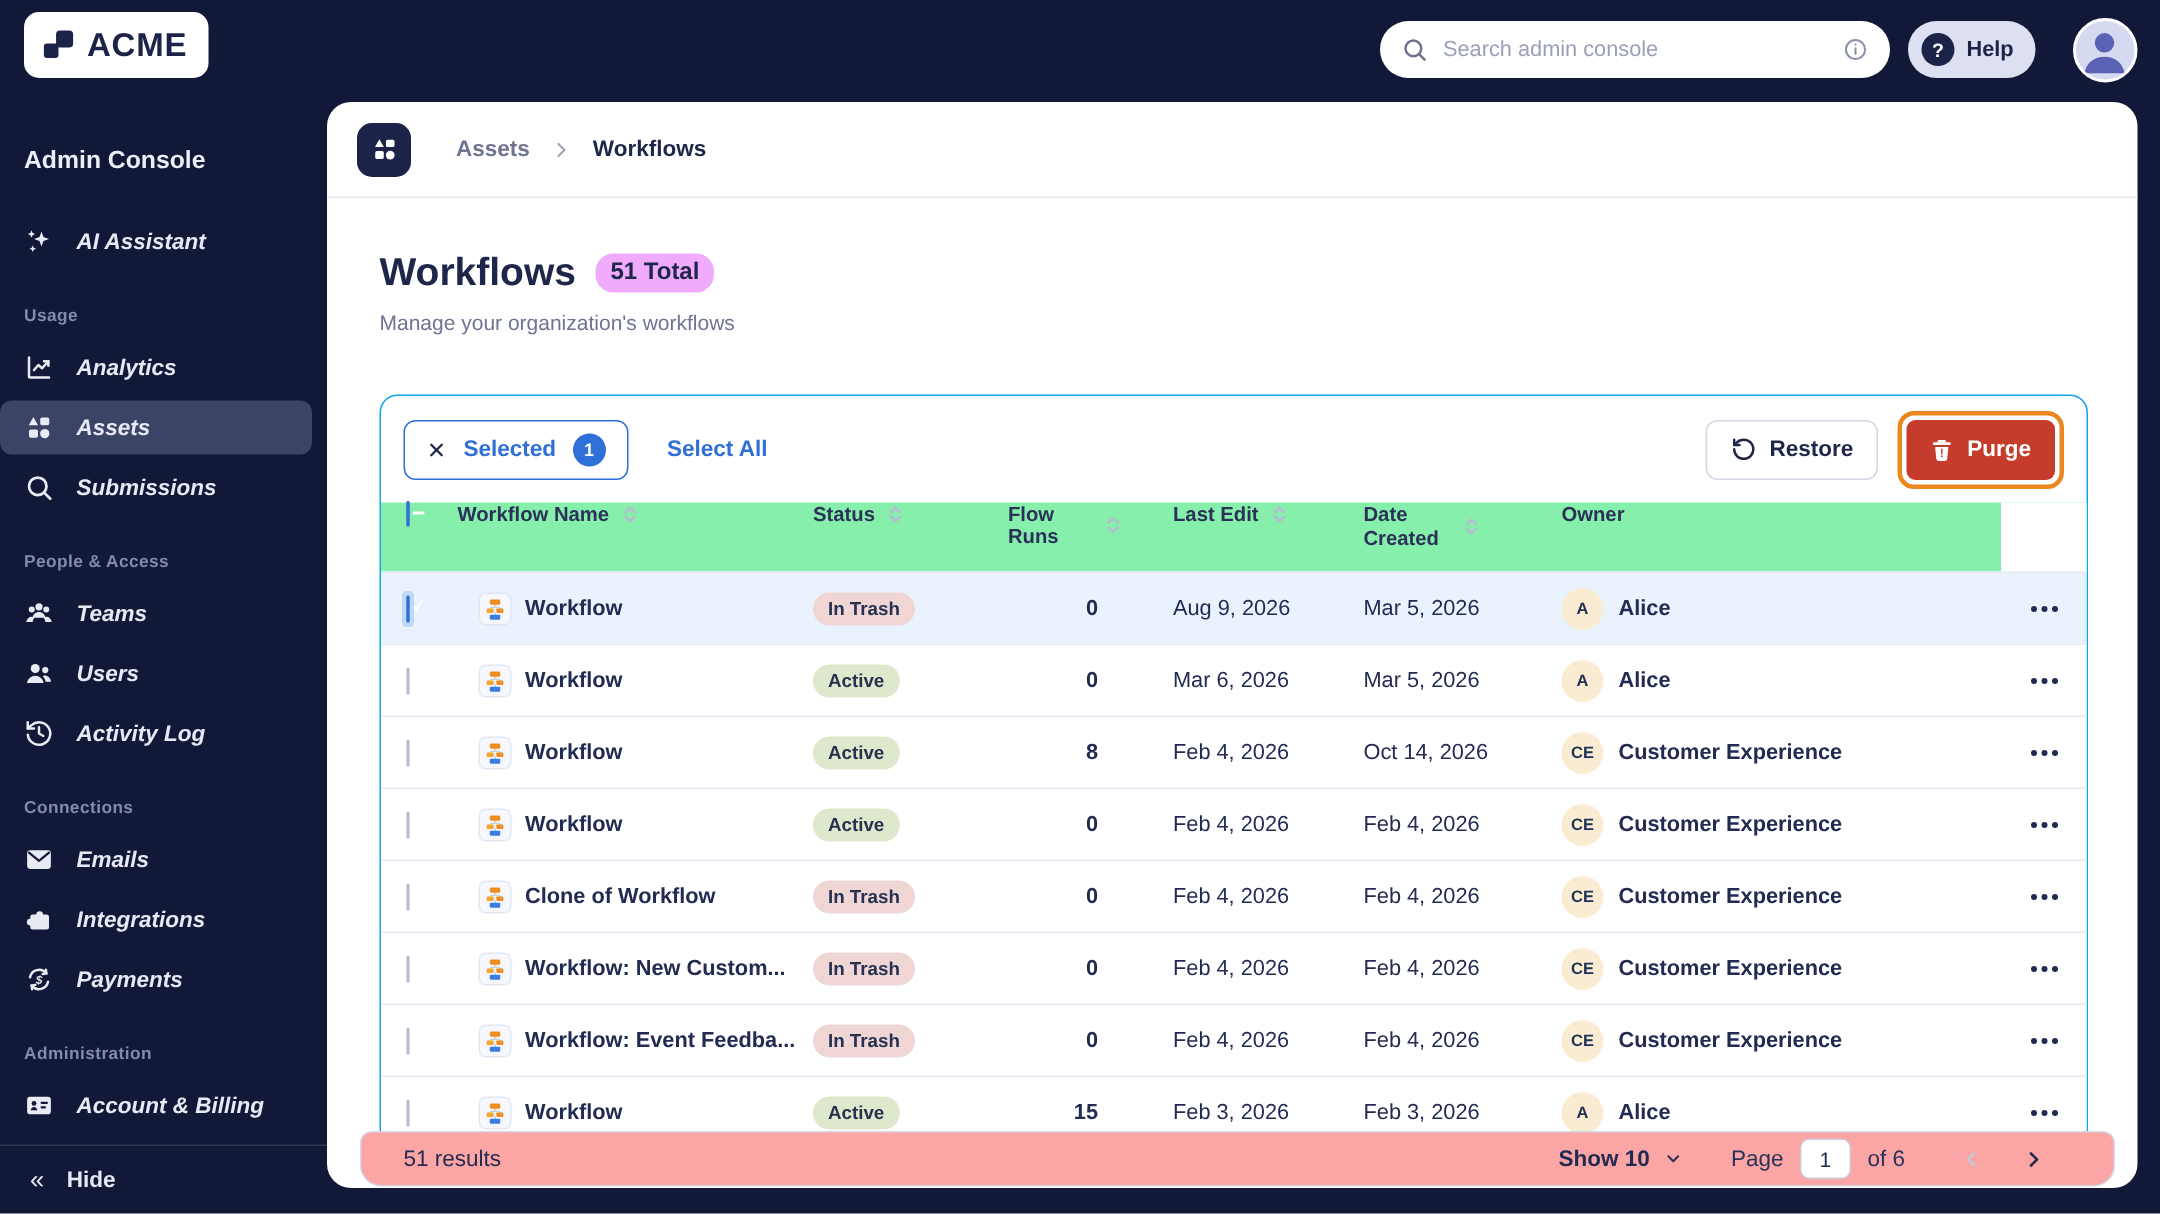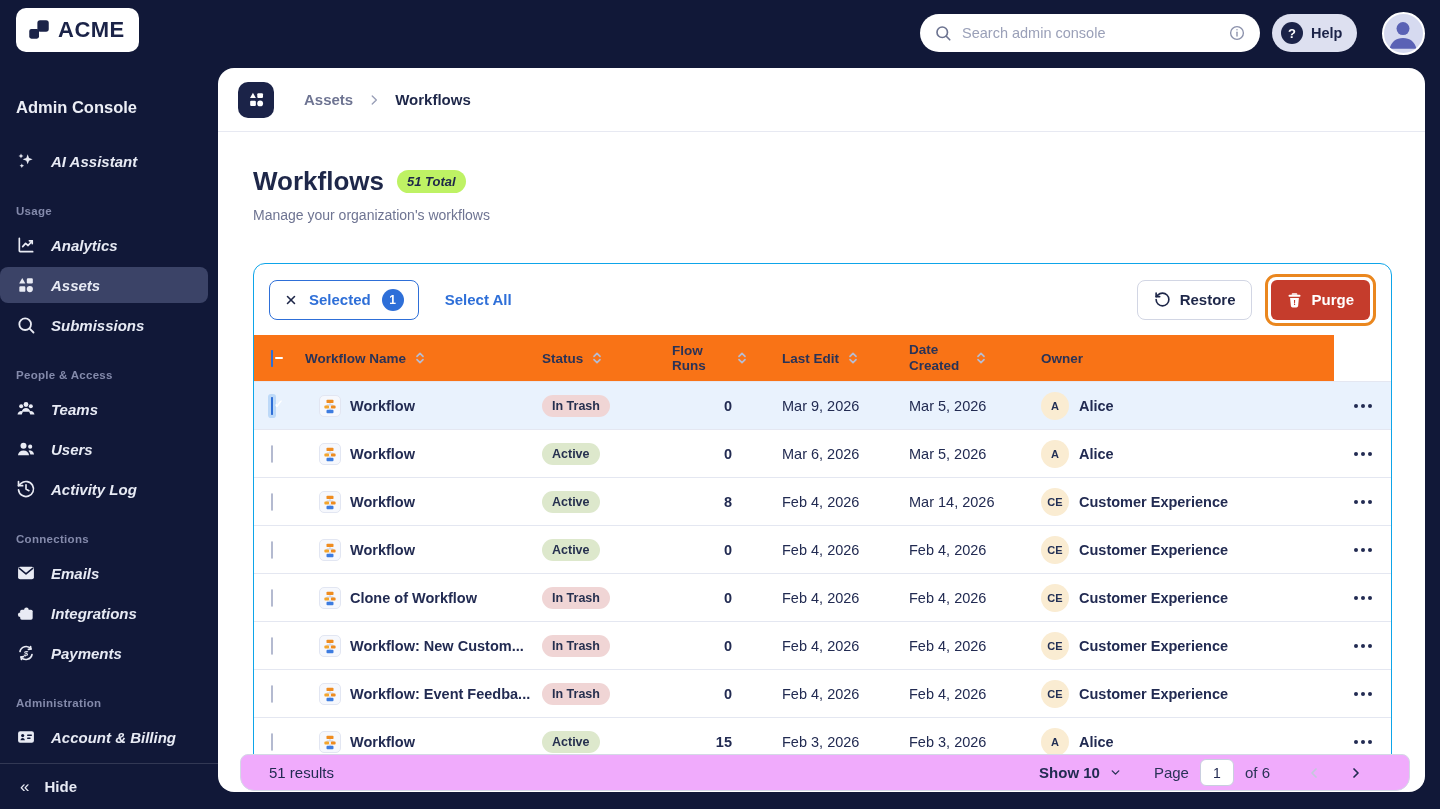--- a/index.html
+++ b/index.html
@@ -35,38 +35,38 @@
   .panel { position:absolute; left:218px; top:68px; width:1207px; height:724px; background:#fff; border-radius:16px; overflow:hidden; }
   .crumb-bar { height:64px; border-bottom:1px solid #e7e9f2; display:flex; align-items:center; padding:0 20px; }
   .crumb-icon { width:36px; height:36px; border-radius:10px; background:#1b2348; display:flex; align-items:center; justify-content:center; }
   .crumb-parent { font-size:15px; font-weight:600; color:#6e7492; margin-left:30px; cursor:pointer; }
   .crumb-sep { margin:0 14px; color:#9aa0b8; display:flex; }
   .crumb-current { font-size:15px; font-weight:800; color:#1e2749; }
 
   .content { padding:0 33px 0 35px; }
   .title-row { margin-top:34px; display:flex; align-items:center; gap:13px; }
   .page-title { font-size:26px; font-weight:800; color:#1e2749; }
-  .total-badge { background:#bef264; border-radius:12px; padding:4px 10px; font-size:13px; font-weight:800; color:#1e2749;font-style:italic; }
+  .total-badge { background:#f0abfc; border-radius:12px; padding:4px 10px; font-size:16px; font-weight:800; color:#1e2749; }
   .subtitle { margin-top:10px; font-size:14px; color:#6e7492; }
 
   
   .card { margin-top:40px; width:1139px; border:1px solid #0ea5e9; border-radius:12px; background:#fff; }
   .toolbar { height:71px; display:flex; align-items:center; padding:0 15px; }
   .sel-btn { height:40px; border:1.5px solid #2e6fd8; border-radius:8px; background:#fff; display:flex; align-items:center; gap:11px; padding:0 14px; cursor:pointer; }
   .sel-btn .x-icon { display:flex; color:#1e2749; }
   .sel-label { font-size:15px; font-weight:700; color:#2e6fd8; }
   .sel-count { width:22px; height:22px; border-radius:50%; background:#2e6fd8; color:#fff; font-size:12px; font-weight:700; display:flex; align-items:center; justify-content:center; }
   .select-all { margin-left:26px; font-size:15px; font-weight:700; color:#2e6fd8; cursor:pointer; }
   .tb-spacer { flex:1; }
   .restore-btn { height:40px; border:1px solid #d2d6e4; border-radius:8px; background:#fff; display:flex; align-items:center; gap:9px; padding:0 16px; font-size:15px; font-weight:700; color:#1e2749; cursor:pointer; }
   .purge-wrap { margin-left:13px; border:3.5px solid #ea871f; border-radius:11px; padding:3px; background:#fff; }
   .purge-btn { height:40px; background:#c53c2c; border-radius:6px; display:flex; align-items:center; gap:9px; padding:0 16px; font-size:15px; font-weight:700; color:#fff; cursor:pointer; }
 
   
-  .thead { display:flex; align-items:center; height:46px; background:#f97316; font-size:13.5px; font-weight:700; color:#2a3357; }
+  .thead { display:flex; align-items:flex-start; height:46px; background:#86efac; font-size:13.5px; font-weight:700; color:#2a3357; }
   .trow { display:flex; align-items:center; height:48px; border-top:1px solid #e4e7f1; background:#fff; font-size:14.5px; cursor:pointer; }
   .trow.selected { background:#e9f2fd; }
   .c-check { flex:0 0 48px; padding-left:17px; }
   .c-name { flex:0 0 240px; display:flex; align-items:center; }
   .thead .c-name { padding-left:3px; }
   .c-status { flex:0 0 130px; display:flex; align-items:center; }
   .c-runs { flex:0 0 110px; display:flex; align-items:center; justify-content:flex-end; }
   .thead .c-runs { padding-right:33px; }
   .trow .c-runs { padding-right:50px; font-weight:700; }
   .c-edit { flex:0 0 127px; }
@@ -88,21 +88,21 @@
   .row-name { margin-left:9px; font-weight:700; color:#222b52; white-space:nowrap; }
   .badge { padding:4px 10px; border-radius:12px; font-size:12.5px; font-weight:700; color:#26304f; white-space:nowrap; }
   .badge-trash { background:#f0d5d5; }
   .badge-active { background:#dde8cc; }
   .own-avatar { width:28px; height:28px; border-radius:50%; background:#faecd2; color:#233055; font-size:11px; font-weight:700; display:flex; align-items:center; justify-content:center; margin-left:2px; }
   .own-name { margin-left:10px; font-weight:600; color:#222b52; }
   .kebab { display:flex; gap:3px; cursor:pointer; padding:6px 2px; }
   .kebab i { width:4px; height:4px; border-radius:50%; background:#222b52; }
 
   
-  .foot { position:absolute; left:22px; top:686px; width:1170px; height:37px; background:#f0abfc; border:1px solid #d4d8e6; border-radius:8px 8px 14px 14px; display:flex; align-items:center; padding:0 45px 0 28px; z-index:6; font-size:15px; color:#222b52; }
+  .foot { position:absolute; left:22px; top:686px; width:1170px; height:37px; background:#fca5a5; border:1px solid #d4d8e6; border-radius:8px 8px 14px 14px; display:flex; align-items:center; padding:0 45px 0 28px; z-index:6; font-size:15px; color:#222b52; }
   .foot-right { margin-left:auto; display:flex; align-items:center; }
   .show-ctl { display:flex; align-items:center; gap:9px; font-weight:600; cursor:pointer; }
   .pg-label { margin-left:32px; color:#2a3357; }
   .page-input { width:34px; height:27px; margin-left:11px; border:1px solid #c9cedf; border-radius:6px; text-align:center; font-size:14px; font-family:inherit; color:#222b52; outline:none; }
   .of-label { margin-left:11px; color:#2a3357; }
   .pg-btn { margin-left:26px; display:flex; cursor:pointer; }
   .pg-prev { color:#c3c8da; margin-left:36px; }
   .pg-next { color:#222b52; }
 </style>
 </head>
@@ -415,21 +415,21 @@
                   <rect x="8.9" y="7.6" width="4.7" height="3" rx=".8" fill="#ef8c1f"></rect>
                   <rect x="4.5" y="11.8" width="7" height="3.4" rx=".9" fill="#3d7ce0"></rect>
                 </svg>
       </span>
       <span class="row-name">Workflow</span>
     </div>
     <div class="c-status">
               <span class="badge badge-trash">In Trash</span>
             </div>
     <div class="c-runs">0</div>
-    <div class="c-edit">Mar 9, 2026</div>
+    <div class="c-edit">Aug 9, 2026</div>
     <div class="c-created">Mar 5, 2026</div>
     <div class="c-owner">
       <span class="own-avatar">A</span>
       <span class="own-name">Alice</span>
     </div>
     <div class="c-actions">
       <span class="kebab">
                 <i></i>
                 <i></i>
                 <i></i>
@@ -480,21 +480,21 @@
                   <rect x="4.5" y="11.8" width="7" height="3.4" rx=".9" fill="#3d7ce0"></rect>
                 </svg>
       </span>
       <span class="row-name">Workflow</span>
     </div>
     <div class="c-status">
               <span class="badge badge-active">Active</span>
             </div>
     <div class="c-runs">8</div>
     <div class="c-edit">Feb 4, 2026</div>
-    <div class="c-created">Mar 14, 2026</div>
+    <div class="c-created">Oct 14, 2026</div>
     <div class="c-owner">
       <span class="own-avatar">CE</span>
       <span class="own-name">Customer Experience</span>
     </div>
     <div class="c-actions">
       <span class="kebab">
                 <i></i>
                 <i></i>
                 <i></i>
               </span>

